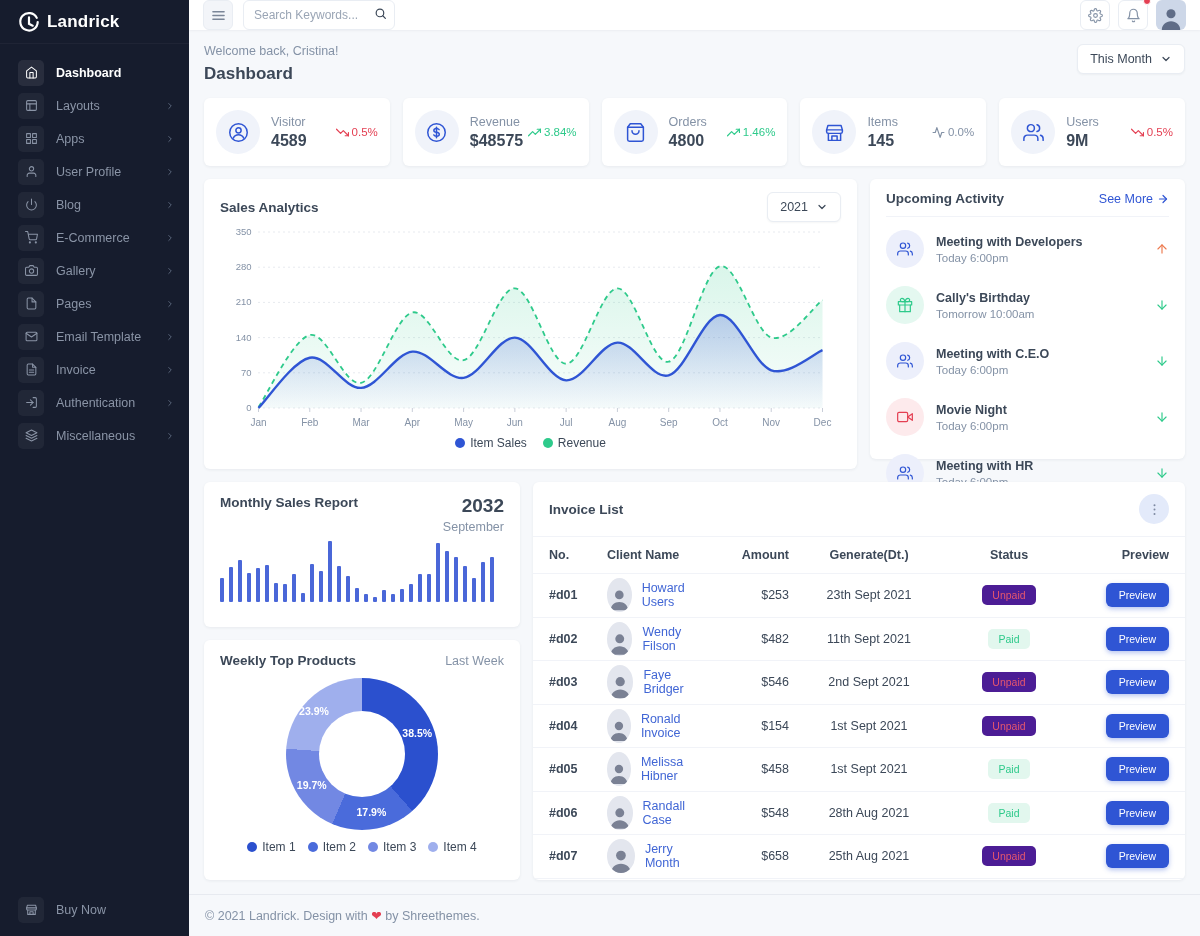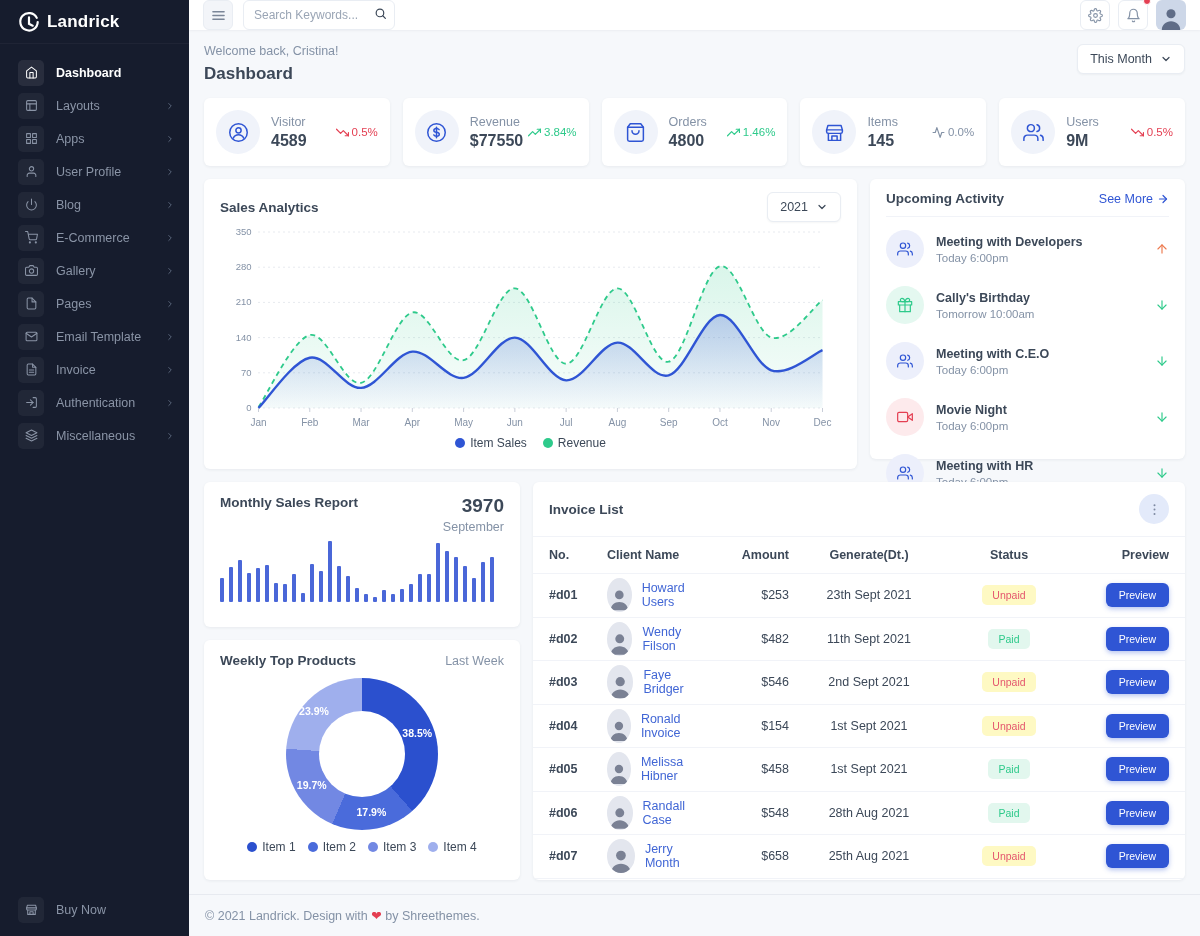--- a/index.html
+++ b/index.html
@@ -101,21 +101,21 @@
   .inv-body-row { height:43.5px; }
   .col-no { width:58px; font-size:12.5px; font-weight:bold; color:#3c4858; }
   .col-client { flex:1; display:flex; align-items:center; gap:10px; }
   .client-avatar { width:34px; height:34px; border-radius:50%; background:#e3e6ee; overflow:hidden; display:flex; align-items:flex-end; justify-content:center; }
   .client-name { font-size:12.5px; color:#4166d5; cursor:pointer; }
   .col-amount { width:90px; text-align:right; font-size:12.5px; }
   .col-date { width:160px; text-align:center; font-size:12.5px; }
   .col-status { width:120px; text-align:center; }
   .col-preview { width:100px; text-align:right; }
   .badge { display:inline-block; font-size:10.5px; padding:4px 10px; border-radius:5px; }
-  .badge-unpaid { background:#fef9c3; color:#e4566e; }
+  .badge-unpaid { background:#4c1d95; color:#e4566e; }
   .badge-paid { background:#e2f7ee; color:#2eca8b; }
   .preview-btn { background:#2f55d4; color:#fff; border:none; border-radius:6px; font-size:10.5px; padding:6px 13px; cursor:pointer; box-shadow:0 2px 5px rgba(47,85,212,.35); font-family:"Liberation Sans",sans-serif; }
 
   .footer { border-top:1px solid #e7eaf0; margin-top:14px; padding:13px 16px; font-size:12.5px; color:#8492a6; background:#f6f8fb; }
   .heart { color:#e43f52; }
   svg { display:block; }
 </style>
 </head>
 <body>
 
@@ -410,21 +410,21 @@
         <div class="stat-card">
           <div class="stat-icon">
             <svg width="21" height="21" viewBox="0 0 24 24" fill="none" stroke="currentColor" stroke-width="1.7" stroke-linecap="round" stroke-linejoin="round">
               <circle cx="12" cy="12" r="10"></circle>
               <path d="M12 6v12"></path>
               <path d="M15 8.8c-.6-.9-1.7-1.4-3-1.4-1.7 0-3 .9-3 2.2s1.2 1.8 3 2.1c2 .3 3.2 1 3.2 2.4 0 1.3-1.4 2.2-3.2 2.2-1.4 0-2.6-.6-3.1-1.5"></path>
             </svg>
           </div>
           <div class="stat-meta">
             <div class="stat-label">Revenue</div>
-            <div class="stat-value">$77550</div>
+            <div class="stat-value">$48575</div>
           </div>
           <div class="stat-trend trend-up">
             <svg width="13" height="13" viewBox="0 0 24 24" fill="none" stroke="currentColor" stroke-width="2.2" stroke-linecap="round" stroke-linejoin="round">
               <polyline points="23 6 13.5 15.5 8.5 10.5 1 18"></polyline>
               <polyline points="17 6 23 6 23 12"></polyline>
             </svg>
             <span>3.84%</span>
           </div>
         </div>
         <div class="stat-card">
@@ -685,21 +685,21 @@
           </div>
       </div>
     </div>
 
     <div class="row3">
       <div class="left-col">
         <div class="card monthly-card">
           <div class="card-head" style="align-items:flex-start;">
             <span class="card-title">Monthly Sales Report</span>
             <div>
-              <div class="monthly-value">3970</div>
+              <div class="monthly-value">2032</div>
               <div class="monthly-month">September</div>
             </div>
           </div>
           <div class="bars">
               <div class="bar" style="height: 24.32px;"></div>
               <div class="bar" style="height: 35.2px;"></div>
               <div class="bar" style="height: 42.24px;"></div>
               <div class="bar" style="height: 29.44px;"></div>
               <div class="bar" style="height: 33.92px;"></div>
               <div class="bar" style="height: 37.12px;"></div>

